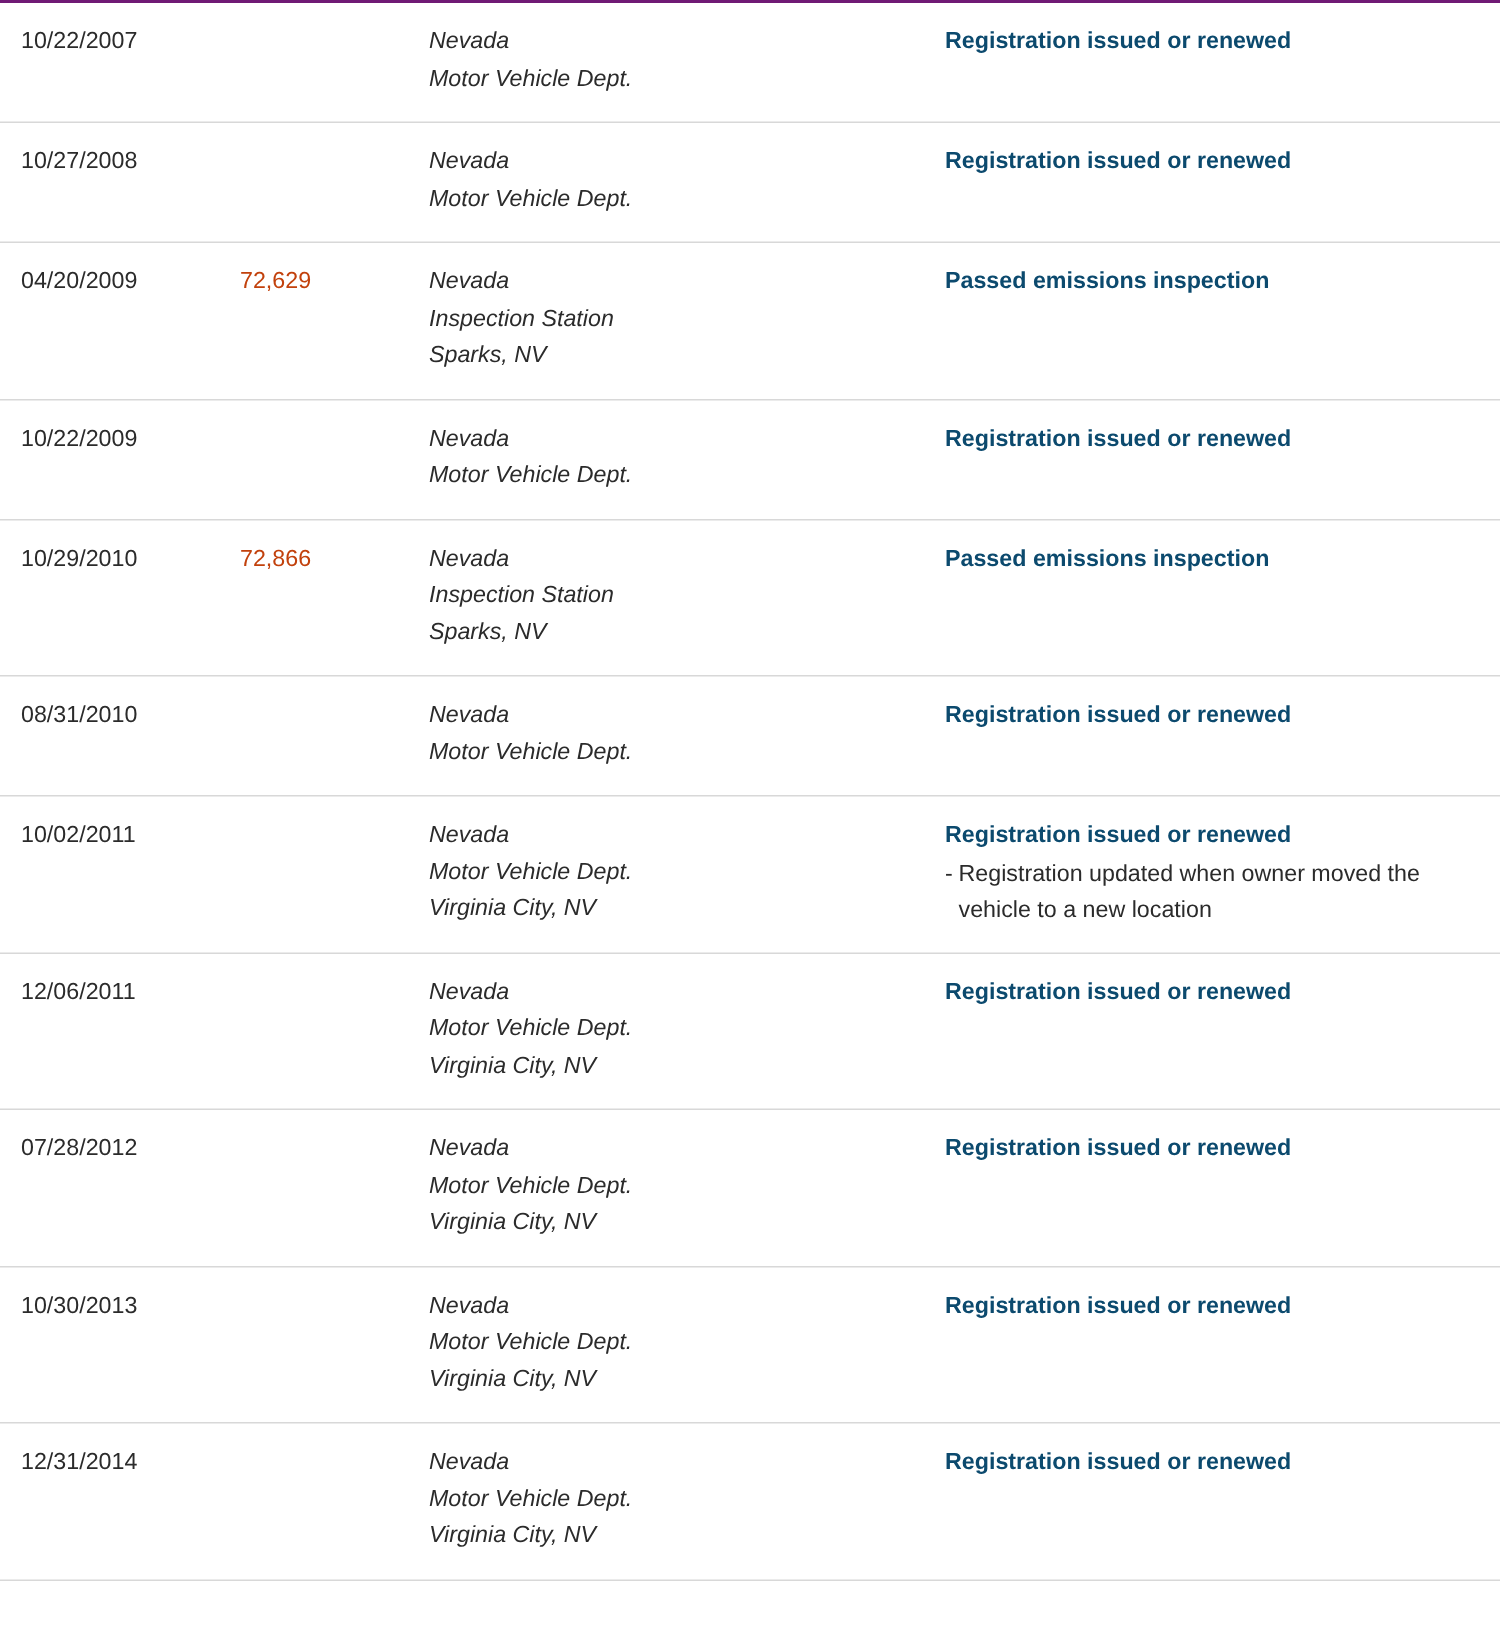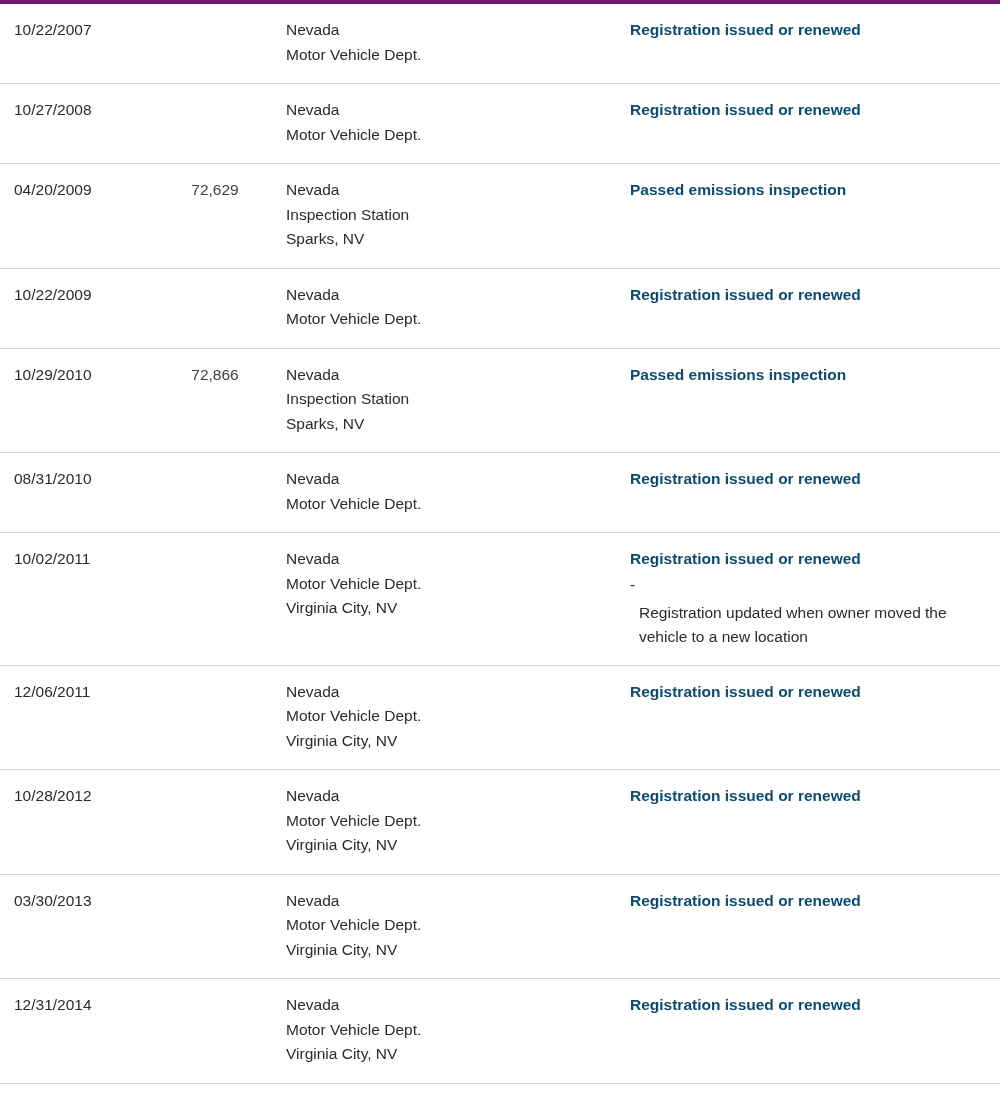--- a/index.html
+++ b/index.html
@@ -15,52 +15,53 @@
   }
   .history-table {
     width: 1000px;
     border-collapse: collapse;
     table-layout: fixed;
   }
   .history-table tr {
     border-bottom: 1px solid #d8d8d8;
   }
   .history-table tr:first-child {
-    border-top: 4px solid #701a75;
+    border-top: 2px solid #701a75;
     padding-left: 36px;
   }
   .history-table td {
     vertical-align: top;
     padding: 14px 0 16px 0;
     font-size: 15.5px;
     line-height: 24.5px;
   }
   td.col-date {
     width: 146px;
     padding-left: 14px;
     color: #2b2b2b;
   }
   td.col-mileage {
     width: 110px;
-    text-align: center;
+    text-align: left;
     padding-right: 10px;
-    color: #404040;
+    color: #c2410c;
   }
   td.col-source {
     width: 320px;
     padding-left: 6px;
     color: #2b2b2b;
   }
   td.col-detail {
     padding-left: 24px;
     padding-right: 16px;
   }
   .source-line {
     display: block;
     white-space: nowrap;
+    font-style: italic;
   }
   .event-title {
     font-weight: bold;
     color: #0c4a6e;
     display: block;
   }
   .event-notes {
     margin-top: 1px;
   }
   .note {
@@ -71,21 +72,20 @@
     line-height: 24px;
   }
   .note-dash {
     flex: 0 0 auto;
     width: 9px;
     color: #2b2b2b;
   }
   .note-text {
     flex: 1 1 auto;
     max-width: 400px;
-    margin-top: 28px;
   }
 </style>
 </head>
 <body>
 
 <table class="history-table">
   <tbody>
       <tr>
         <td class="col-date">10/22/2007</td>
         <td class="col-mileage"></td>
@@ -178,33 +178,33 @@
         <td class="col-source">
           <span class="source-line">Nevada</span>
           <span class="source-line">Motor Vehicle Dept.</span>
           <span class="source-line">Virginia City, NV</span>
         </td>
         <td class="col-detail">
           <span class="event-title">Registration issued or renewed</span>
         </td>
       </tr>
       <tr>
-        <td class="col-date">10/28/2012</td>
-        <td class="col-mileage"></td>
-        <td class="col-source">
-          <span class="source-line">Nevada</span>
-          <span class="source-line">Motor Vehicle Dept.</span>
-          <span class="source-line">Virginia City, NV</span>
-        </td>
-        <td class="col-detail">
-          <span class="event-title">Registration issued or renewed</span>
-        </td>
-      </tr>
-      <tr>
-        <td class="col-date">03/30/2013</td>
+        <td class="col-date">07/28/2012</td>
+        <td class="col-mileage"></td>
+        <td class="col-source">
+          <span class="source-line">Nevada</span>
+          <span class="source-line">Motor Vehicle Dept.</span>
+          <span class="source-line">Virginia City, NV</span>
+        </td>
+        <td class="col-detail">
+          <span class="event-title">Registration issued or renewed</span>
+        </td>
+      </tr>
+      <tr>
+        <td class="col-date">10/30/2013</td>
         <td class="col-mileage"></td>
         <td class="col-source">
           <span class="source-line">Nevada</span>
           <span class="source-line">Motor Vehicle Dept.</span>
           <span class="source-line">Virginia City, NV</span>
         </td>
         <td class="col-detail">
           <span class="event-title">Registration issued or renewed</span>
         </td>
       </tr>

